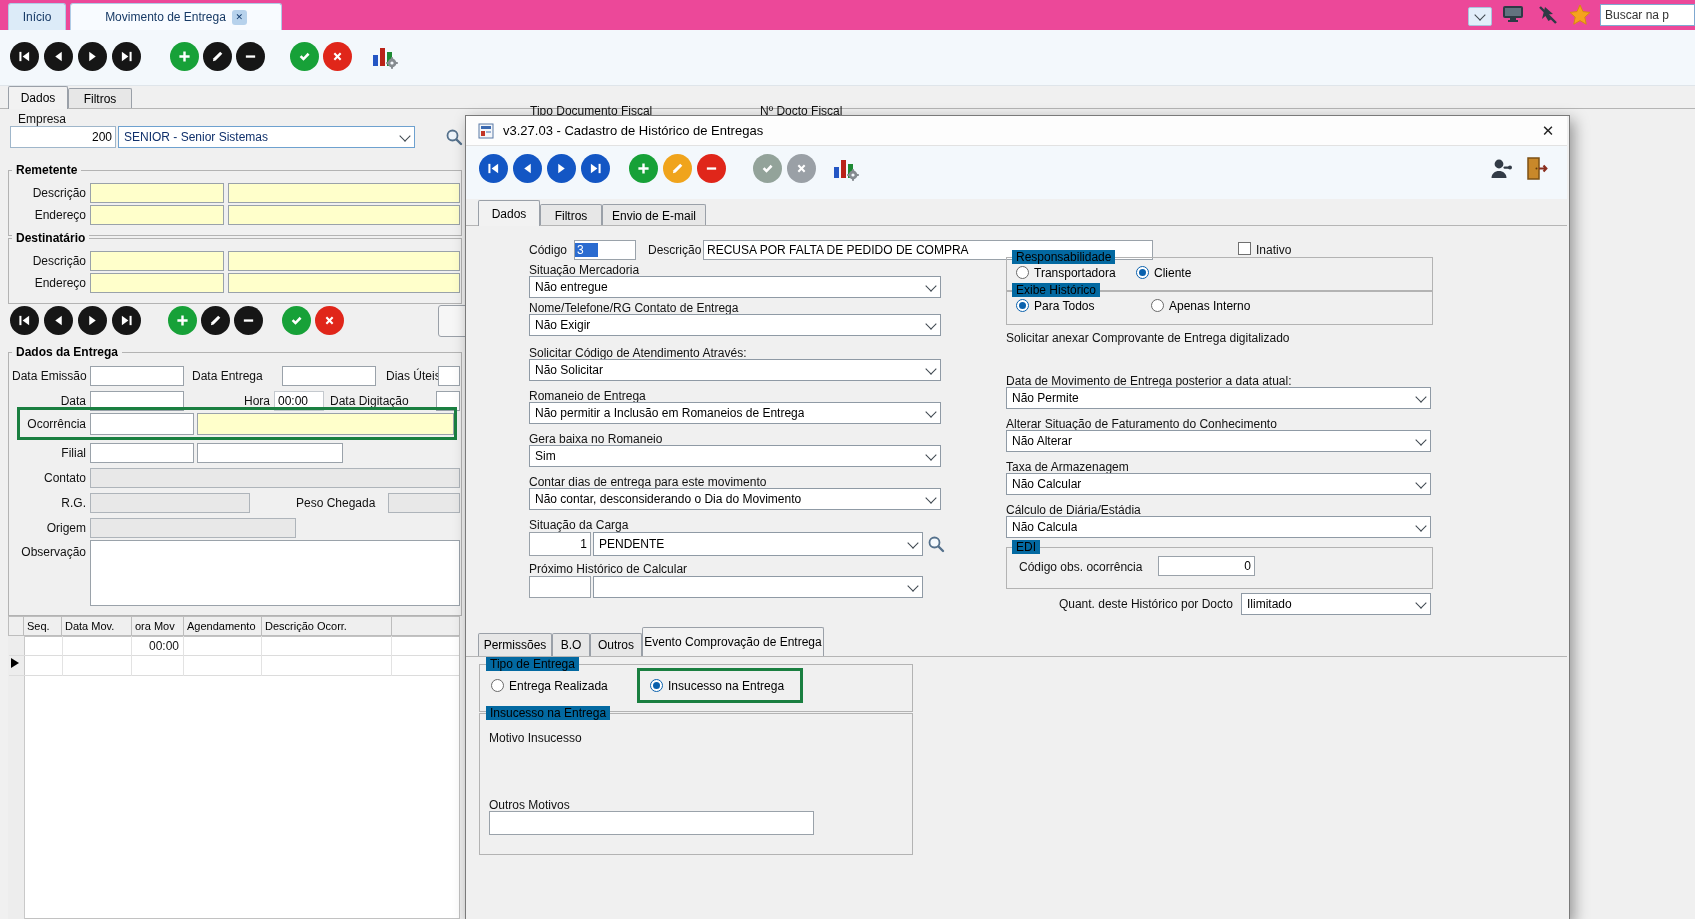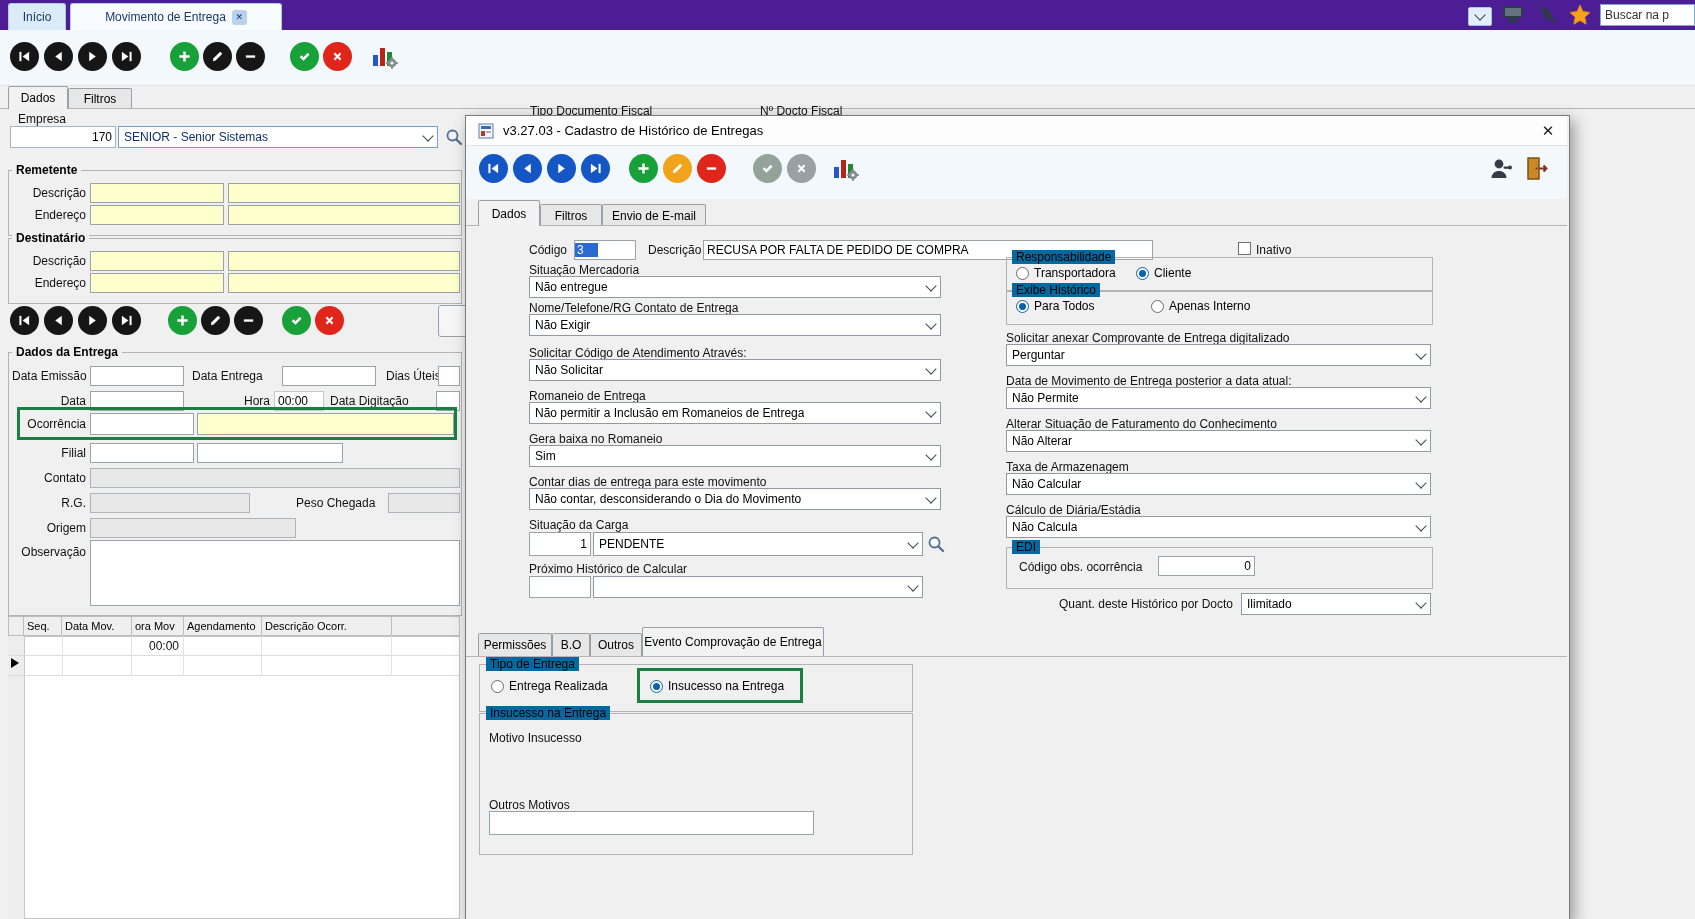--- a/index.html
+++ b/index.html
@@ -21,32 +21,32 @@
         transform:rotate(45deg);margin-top:-3px}
   .grp{position:absolute;border:1px solid #b3b3b3}
   .gt{position:absolute;background:#f0f0f0;padding:0 4px;font-size:12px;white-space:nowrap}
   .cb{position:absolute;width:29px;height:29px;border-radius:50%;display:flex;align-items:center;justify-content:center}
   .cb svg{display:block}
   .blk{background:#161616}.blu{background:#1356c4}.grn{background:#17a138}.red{background:#e0261a}
   .org{background:#f0a41c}.gryg{background:#93a39a}.gry{background:#9aa0a6}
   .tab{position:absolute;display:flex;align-items:center;justify-content:center;font-size:12px;
        border:1px solid #9aa0a8;border-bottom:none;background:#e7e7e7;border-radius:2px 2px 0 0;box-sizing:border-box}
   .tabsel{background:#f2f2f2;z-index:3}
-  .radio{position:absolute;display:flex;align-items:center;gap:5px;font-size:12px}
+  .radio{position:absolute;display:flex;gap:5px;font-size:12px}
   .rd{width:13px;height:13px;border-radius:50%;border:1px solid #6a6a6a;background:#fff;box-sizing:border-box;position:relative;flex:none}
   .on .rd{border:1.5px solid #0a61ad}
   .on .rd::after{content:"";position:absolute;left:2px;top:2px;width:7px;height:7px;border-radius:50%;background:#0a61ad}
   .chkbox{position:absolute;width:13px;height:13px;background:#fff;border:1px solid #707070;box-sizing:border-box}
   .th{position:absolute;background:#efefef;border:1px solid #bdbdbd;box-sizing:border-box;font-size:11px;
       display:flex;align-items:center;padding:0 3px;white-space:nowrap;overflow:hidden}
   .hline{position:absolute;background:#b5b5b5;height:1px}
   .vlineF{position:absolute;background:#e3e3e3;width:1px}
   .greenbox{position:absolute;border:3px solid #1a7f40;box-sizing:border-box;pointer-events:none;z-index:4}
   .tri{position:absolute;width:0;height:0;border-left:8px solid #000;border-top:5px solid transparent;border-bottom:5px solid transparent}
-  #topbar{position:absolute;left:0;top:0;width:1695px;height:30px;background:#4c1d95;border-bottom:1px solid #a8c6e2}
+  #topbar{position:absolute;left:0;top:0;width:1695px;height:30px;background:#ec4899;border-bottom:1px solid #a8c6e2}
   .doctab{position:absolute;top:3px;height:27px;display:flex;align-items:center;justify-content:center;gap:6px;
           font-size:12px;color:#173a66;border:1px solid #b0cbe6;border-bottom:none;border-radius:3px 3px 0 0;box-sizing:border-box}
   .doctab.act{background:#f8fbff}
   .doctab.inact{background:#dcebf8}
   .closebadge{width:15px;height:15px;background:#b7d2ec;border-radius:3px;display:flex;align-items:center;justify-content:center;
               font-size:9px;color:#123a6b}
   #tbstrip1{position:absolute;left:0;top:30px;width:1695px;height:55px;background:#f3f8fc;border-bottom:1px solid #dfe5ea}
   #dlg{position:absolute;left:465px;top:115px;width:1103px;height:804px;background:#f0f0f0;border:1px solid #7a7a7a;
        box-shadow:4px 5px 14px rgba(0,0,0,.38);z-index:10}
   .dtitle{position:absolute;left:0;top:0;width:1101px;height:30px;background:#fdfdfd;border-bottom:1px solid #e2e2e2;
@@ -152,23 +152,23 @@
   <div class="tab tabsel" style="left:8px;top:86px;width:60px;height:23px">
     <span>Dados</span>
     </div>
   <div class="tab" style="left:68px;top:88px;width:64px;height:21px">
     <span>Filtros</span>
     </div>
   <div class="hline" style="left:0;top:108px;width:1695px"></div>
 
   <div class="lab" style="left:18px;top:112px">Empresa</div>
   <div class="in right" style="left:10px;top:126px;width:106px;height:22px;border-color:#9fb6ca">
-    <span>170</span>
-    </div>
-  <div class="dd" style="left:118px;top:126px;width:320px;height:22px;border-color:#6ea1cf;color:#10306b">
+    <span>200</span>
+    </div>
+  <div class="dd" style="left:118px;top:126px;width:297px;height:22px;border-color:#6ea1cf;color:#10306b">
     <span class="tx">SENIOR - Senior Sistemas</span>
     <span class="chev"></span>
     </div>
   <svg class="a" style="left:445px;top:128px" width="18" height="18" viewBox="0 0 18 18">
     <circle cx="7.5" cy="7.5" r="5" fill="#eef4fa" stroke="#55718c" stroke-width="1.8"></circle>
     <line x1="11.5" y1="11.5" x2="16" y2="16" stroke="#55718c" stroke-width="2.4" stroke-linecap="round"></line>
     </svg>
   <div class="lab" style="left:530px;top:104px">Tipo Documento Fiscal</div>
   <div class="lab" style="left:760px;top:104px">Nº Docto Fiscal</div>
 
@@ -489,24 +489,20 @@
     <div class="radio on" style="left:550px;top:183px">
       <span class="rd"></span>
       <span>Para Todos</span>
       </div>
     <div class="radio" style="left:685px;top:183px">
       <span class="rd"></span>
       <span>Apenas Interno</span>
       </div>
 
     <div class="lab" style="left:540px;top:215px">Solicitar anexar Comprovante de Entrega digitalizado</div>
-    <div class="dd" style="left:540px;top:228px;width:425px;height:22px">
-      <span class="tx">Perguntar</span>
-        <span class="chev"></span>
-      </div>
 
     <div class="lab" style="left:540px;top:258px">Data de Movimento de Entrega posterior a data atual:</div>
     <div class="dd" style="left:540px;top:271px;width:425px;height:22px">
       <span class="tx">Não Permite</span>
         <span class="chev"></span>
       </div>
 
     <div class="lab" style="left:540px;top:301px">Alterar Situação de Faturamento do Conhecimento</div>
     <div class="dd" style="left:540px;top:314px;width:425px;height:22px">
       <span class="tx">Não Alterar</span>

